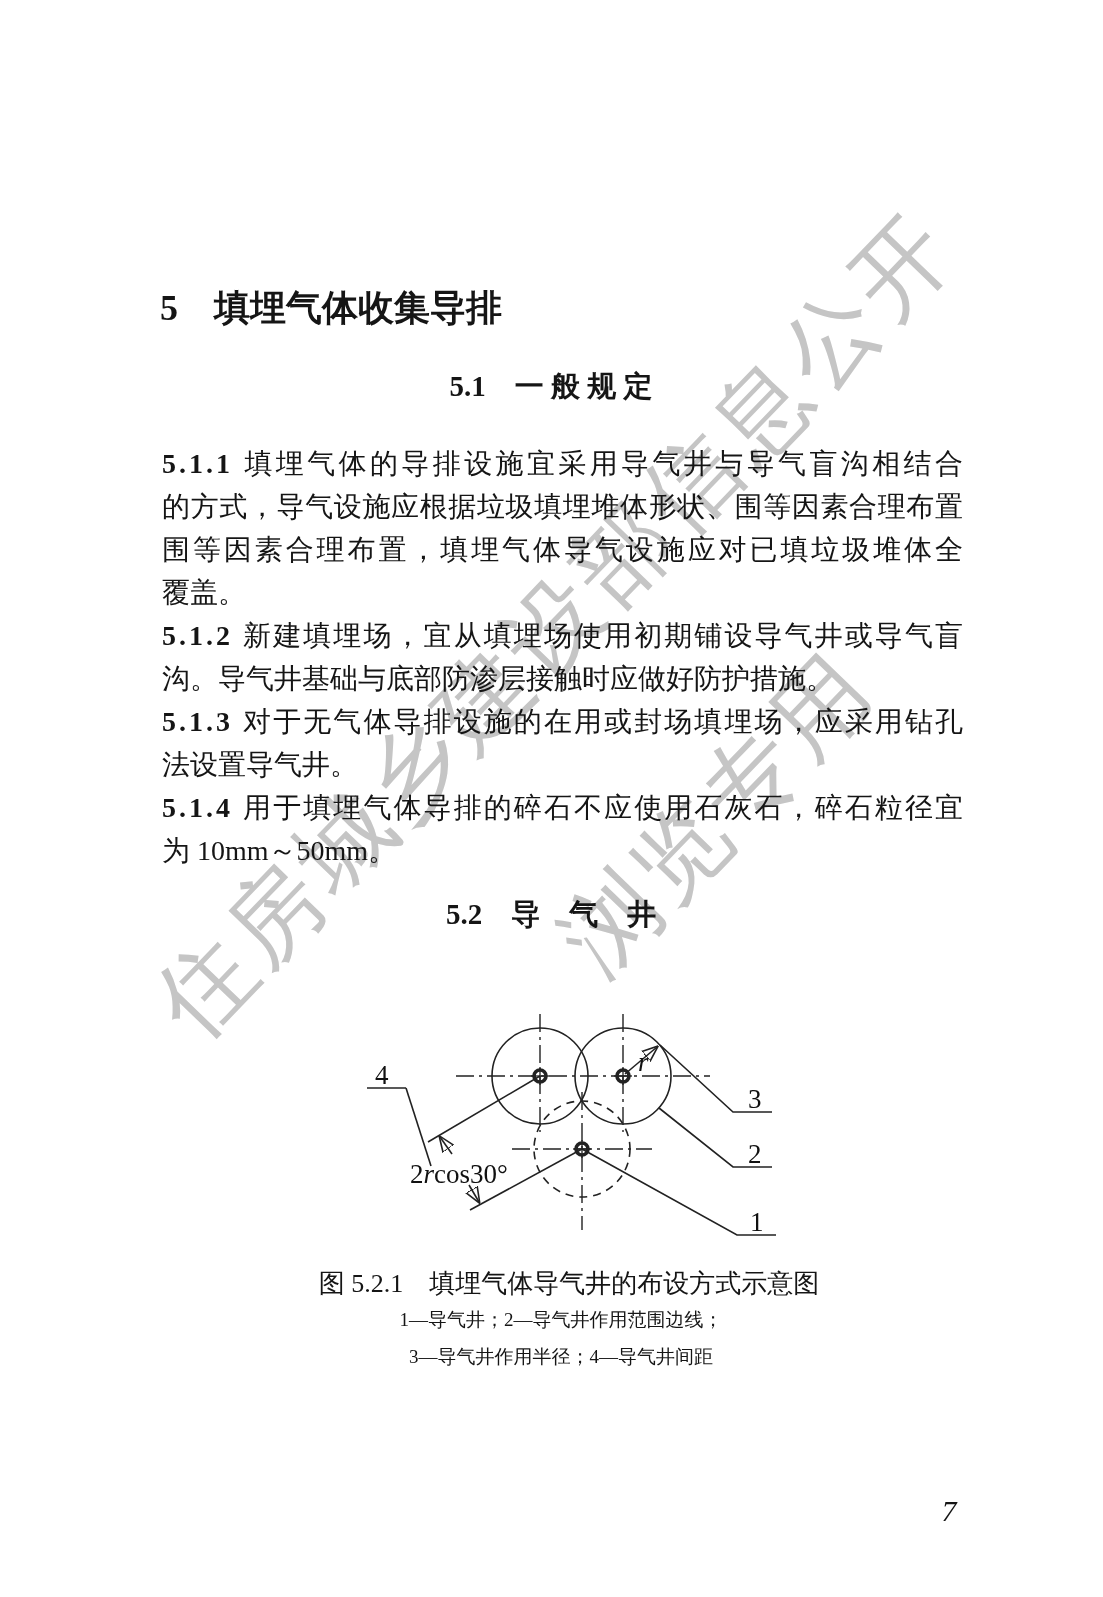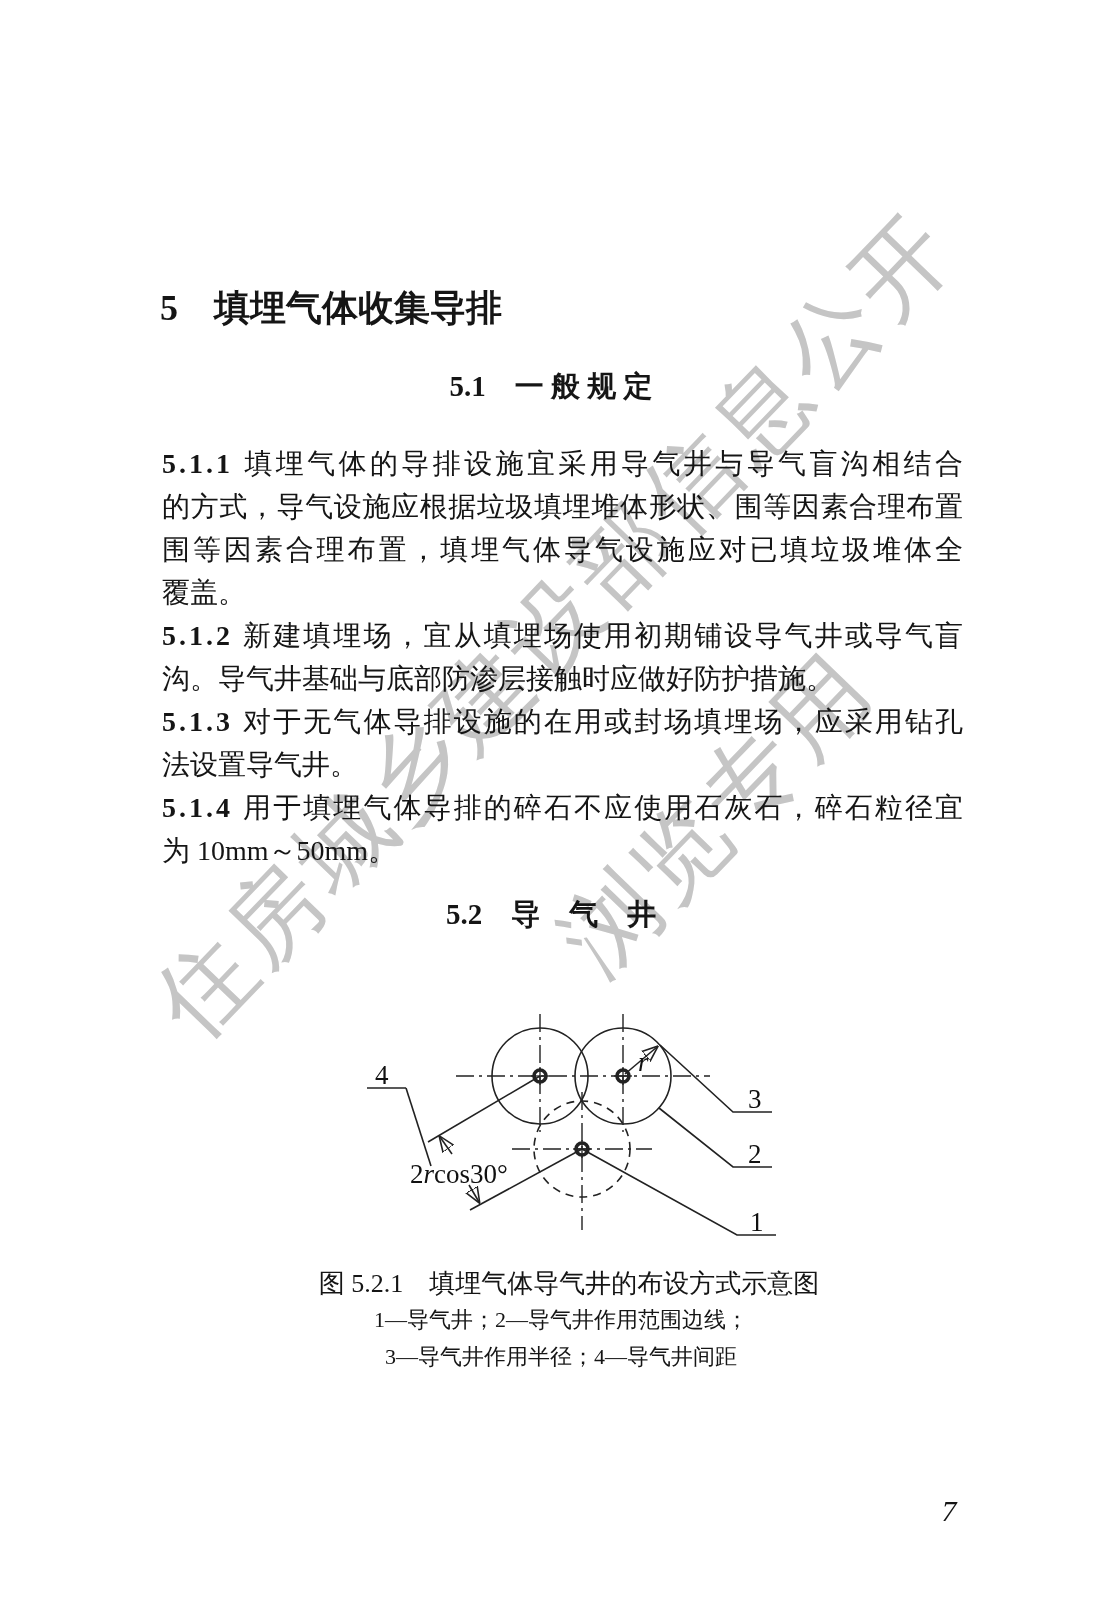--- a/index.html
+++ b/index.html
@@ -45,21 +45,21 @@
   .fig-svg text{font-family:"Liberation Serif","DejaVu Serif",serif;font-size:27px;fill:#111;stroke:none;}
   .dimtext{font-size:25px;}
   .it{font-style:italic;}
   .arrfill{fill:#222;stroke:none;}
   .fig-caption{
     position:absolute;left:151px;top:1260px;width:820px;z-index:2;margin:8px;
     text-align:center;font-size:26px;line-height:32px;white-space:pre;
   }
   .fig-legend{
     position:absolute;left:151px;width:820px;z-index:2;margin:0;
-    text-align:center;font-size:22px;line-height:28px;white-space:pre;
+    text-align:center;font-size:19px;line-height:28px;white-space:pre;
   }
   .leg1{top:1306px;}
   .leg2{top:1343px;text-align:center;}
   .page-number{
     position:absolute;left:919px;top:1494px;width:60px;z-index:2;
     text-align:center;font-size:30px;font-style:italic;
   }
 </style>
 </head>
 <body>

